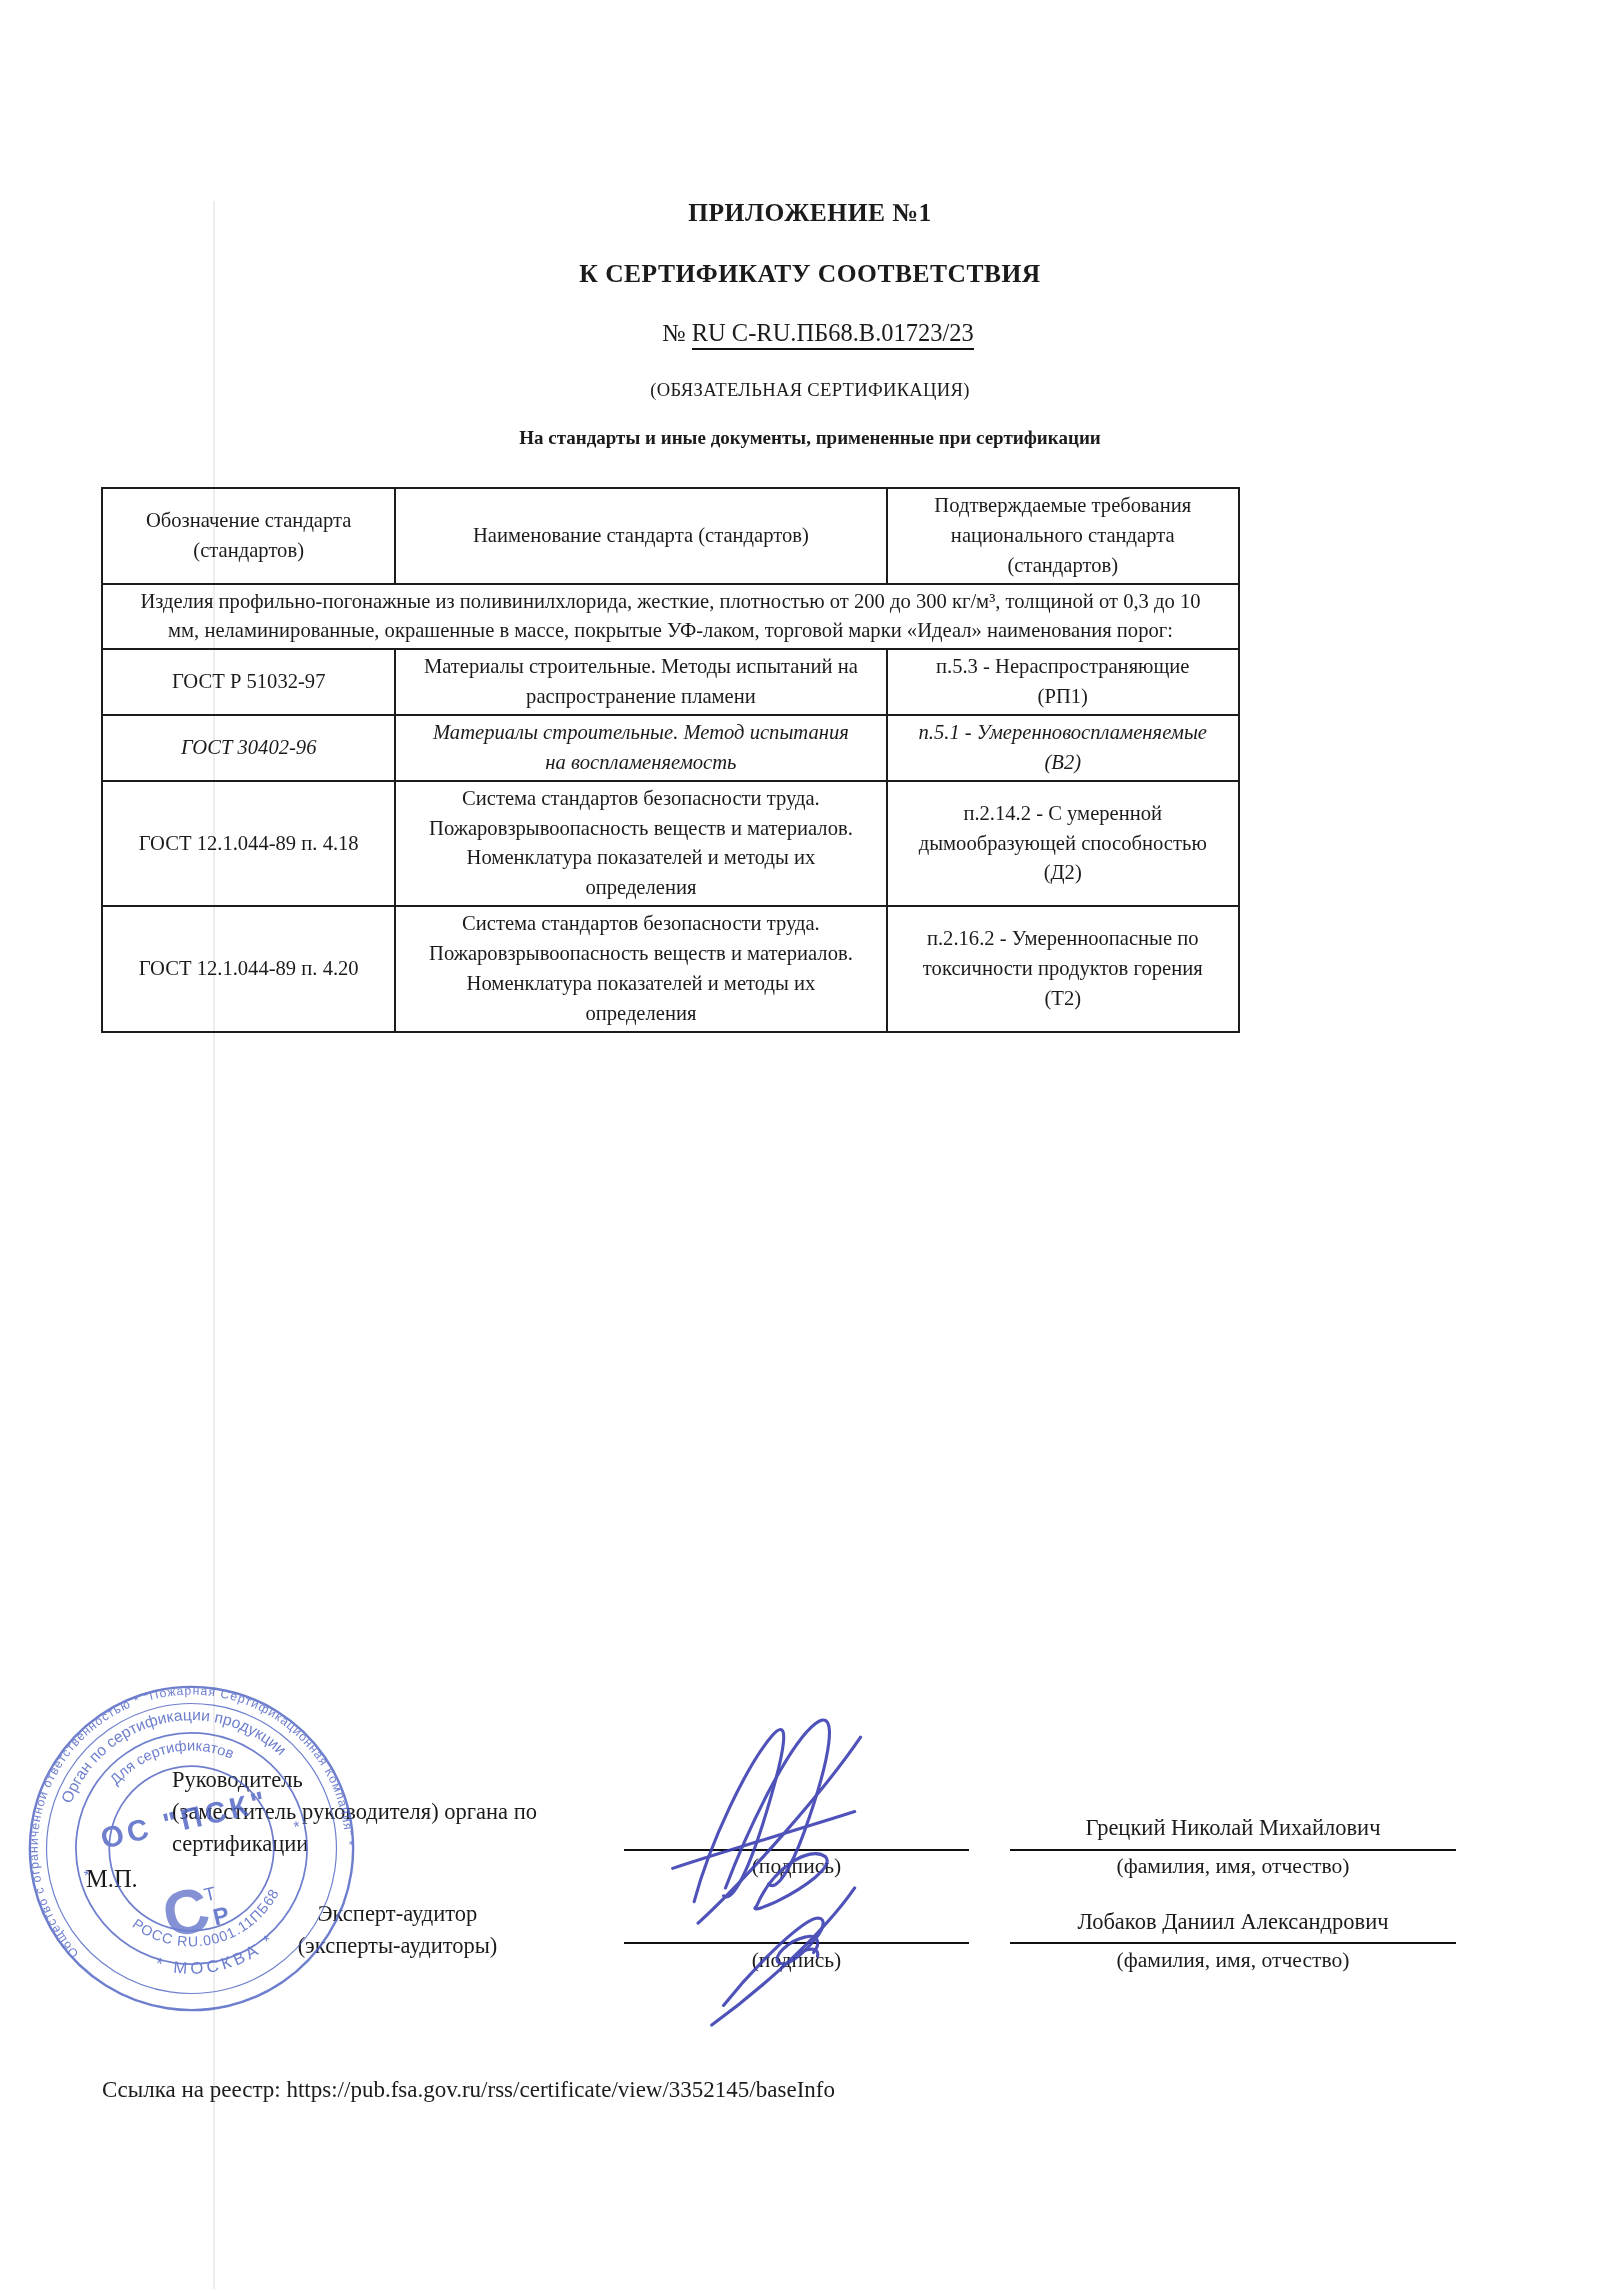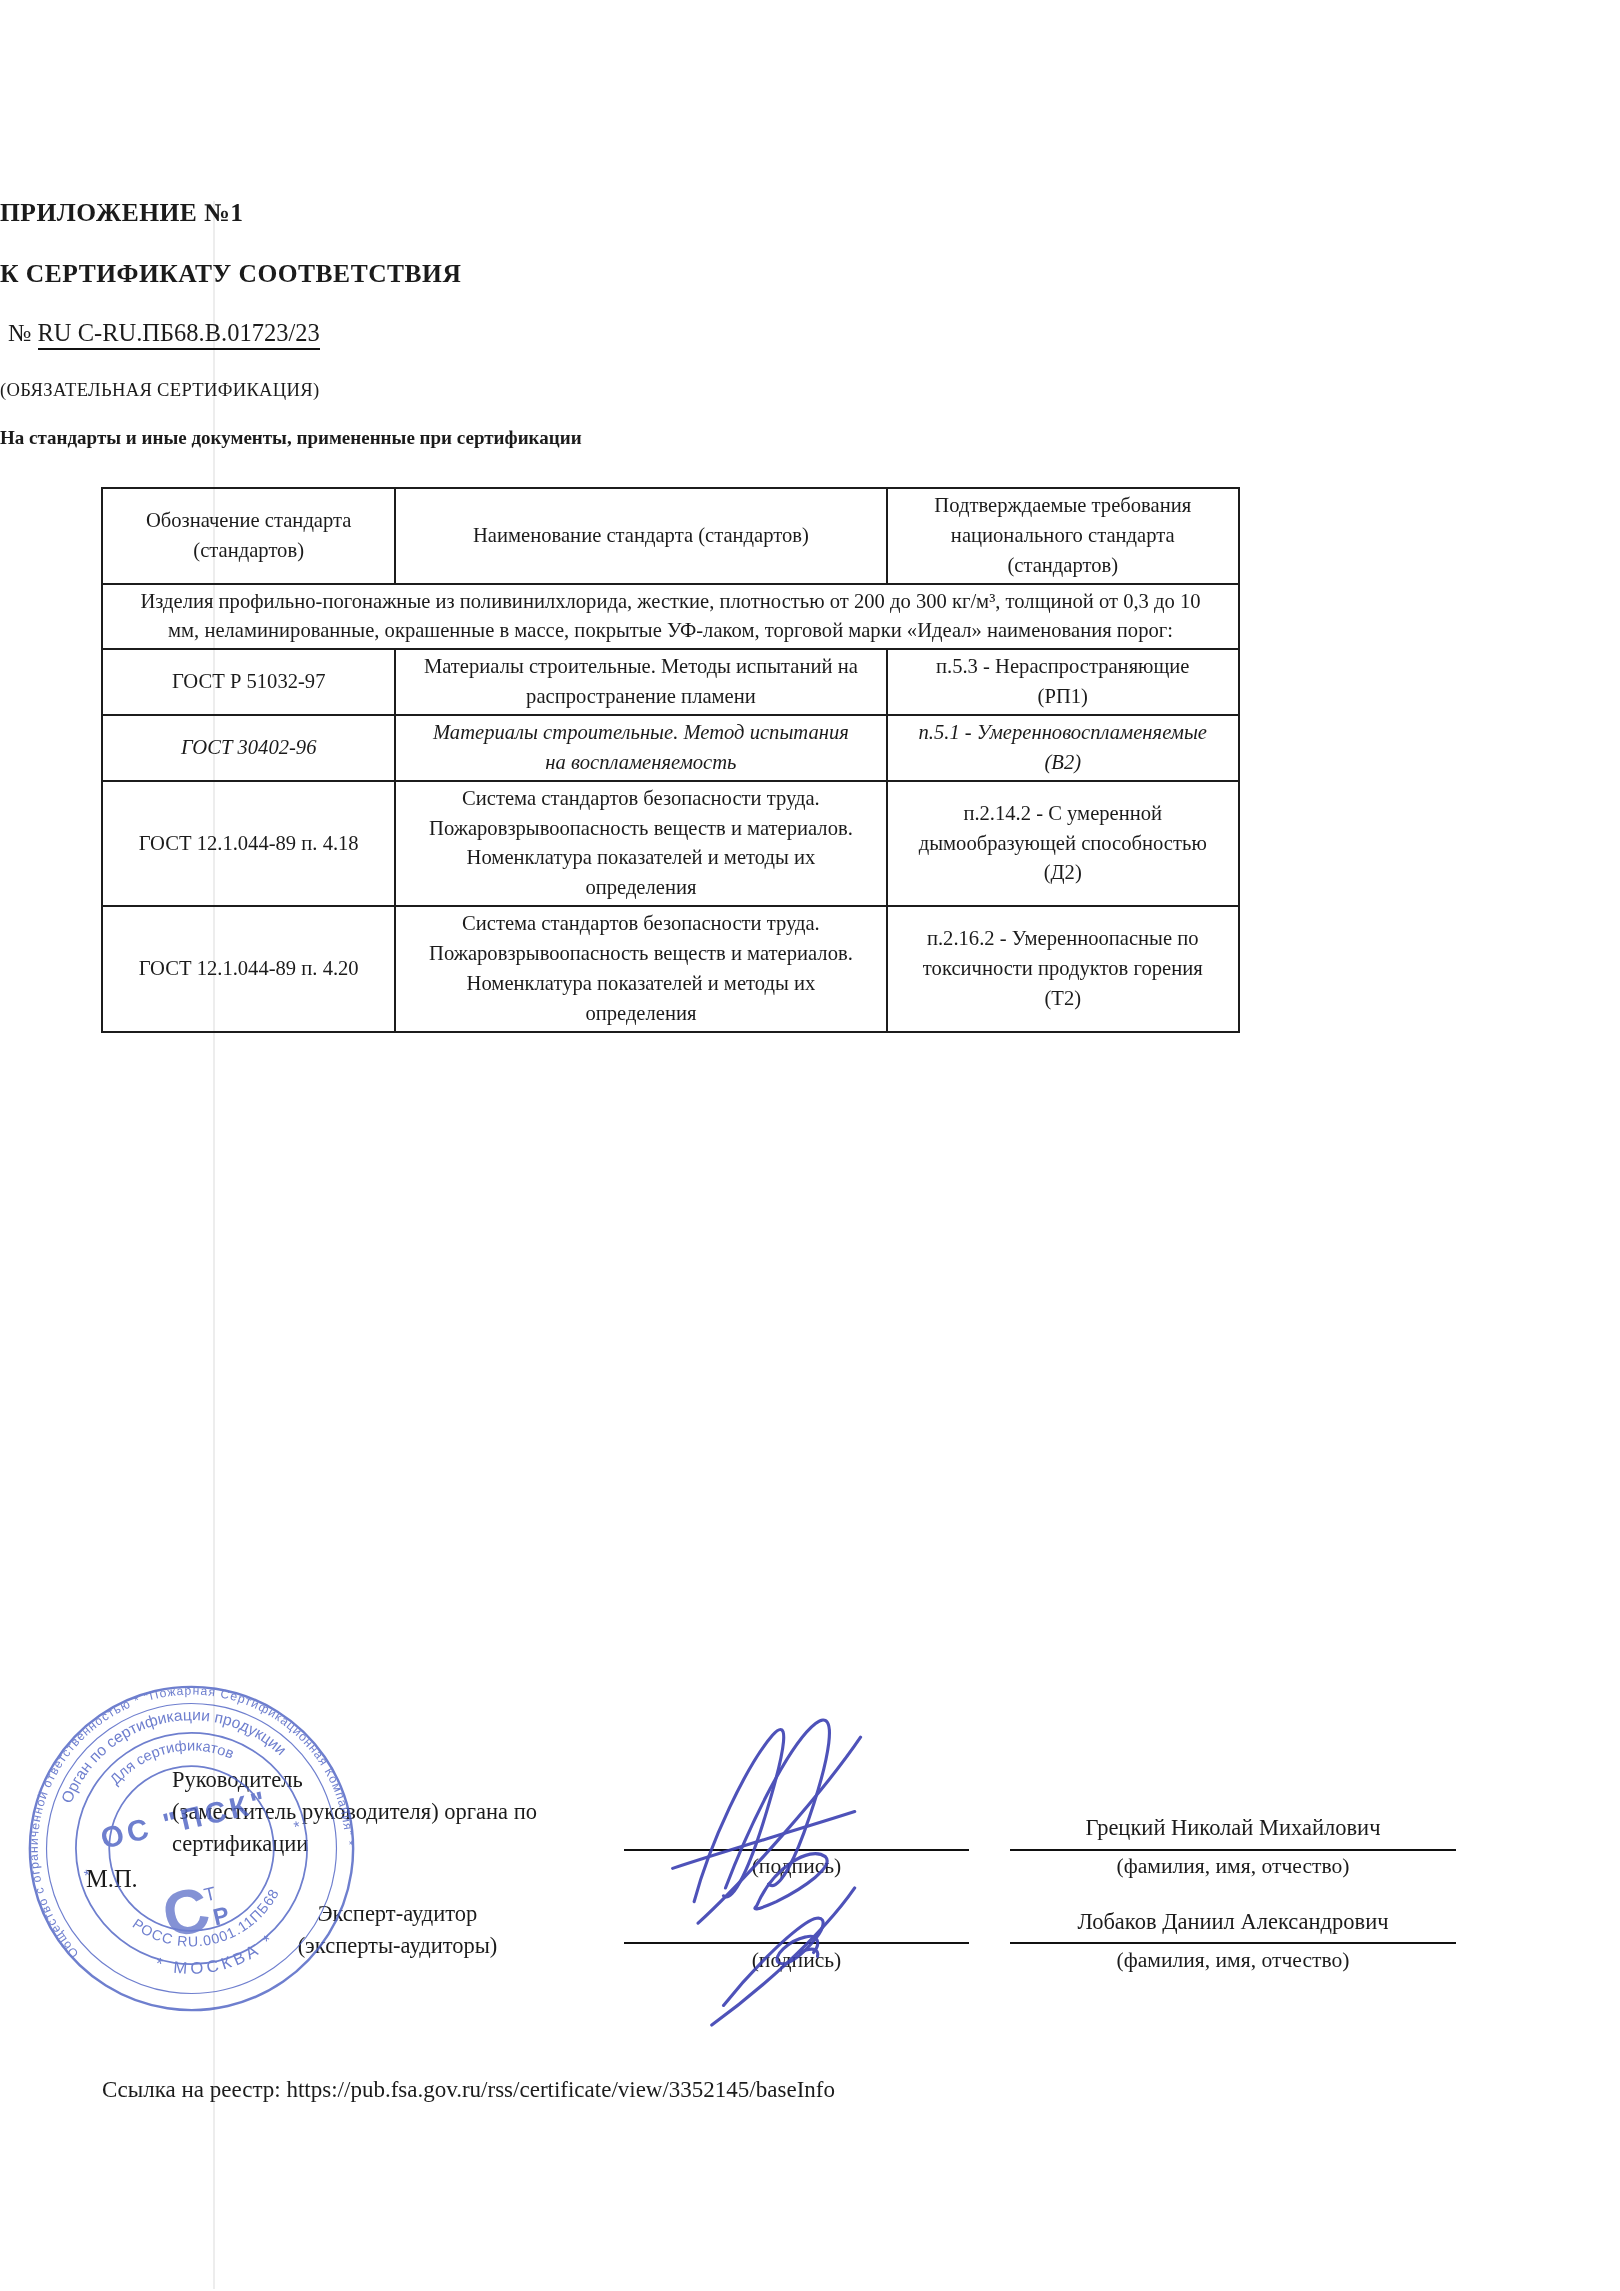--- a/index.html
+++ b/index.html
@@ -2,21 +2,21 @@
 <html><head>
 <meta charset="utf-8">
 <style>
   html,body{margin:0;padding:0;}
   body{
     width:1620px;height:2292px;background:#ffffff;position:relative;
     font-family:"Liberation Serif","DejaVu Serif",serif;color:#1b1b1b;
     overflow:hidden;
   }
   .abs{position:absolute;}
-  .centerline{left:0;width:1620px;text-align:left;}
+  .centerline{left:0;width:1620px;text-align:center;}
   .t-appendix{top:198px;font-size:25.5px;font-weight:bold;letter-spacing:0.5px;}
   .t-cert{top:259px;font-size:25.5px;font-weight:bold;letter-spacing:0.5px;}
   .t-num{top:319px;font-size:24.5px;font-weight:normal;margin-left:8px;}
   .t-num .num-underline{border-bottom:2.5px solid #111;padding-bottom:2px;}
   .t-type{top:379px;font-size:18.6px;letter-spacing:0.3px;}
   .t-sub{top:427px;font-size:19px;font-weight:bold;}
 
   
   .scanline{left:213px;top:201px;width:2px;height:2088px;background:#ededed;}
 

